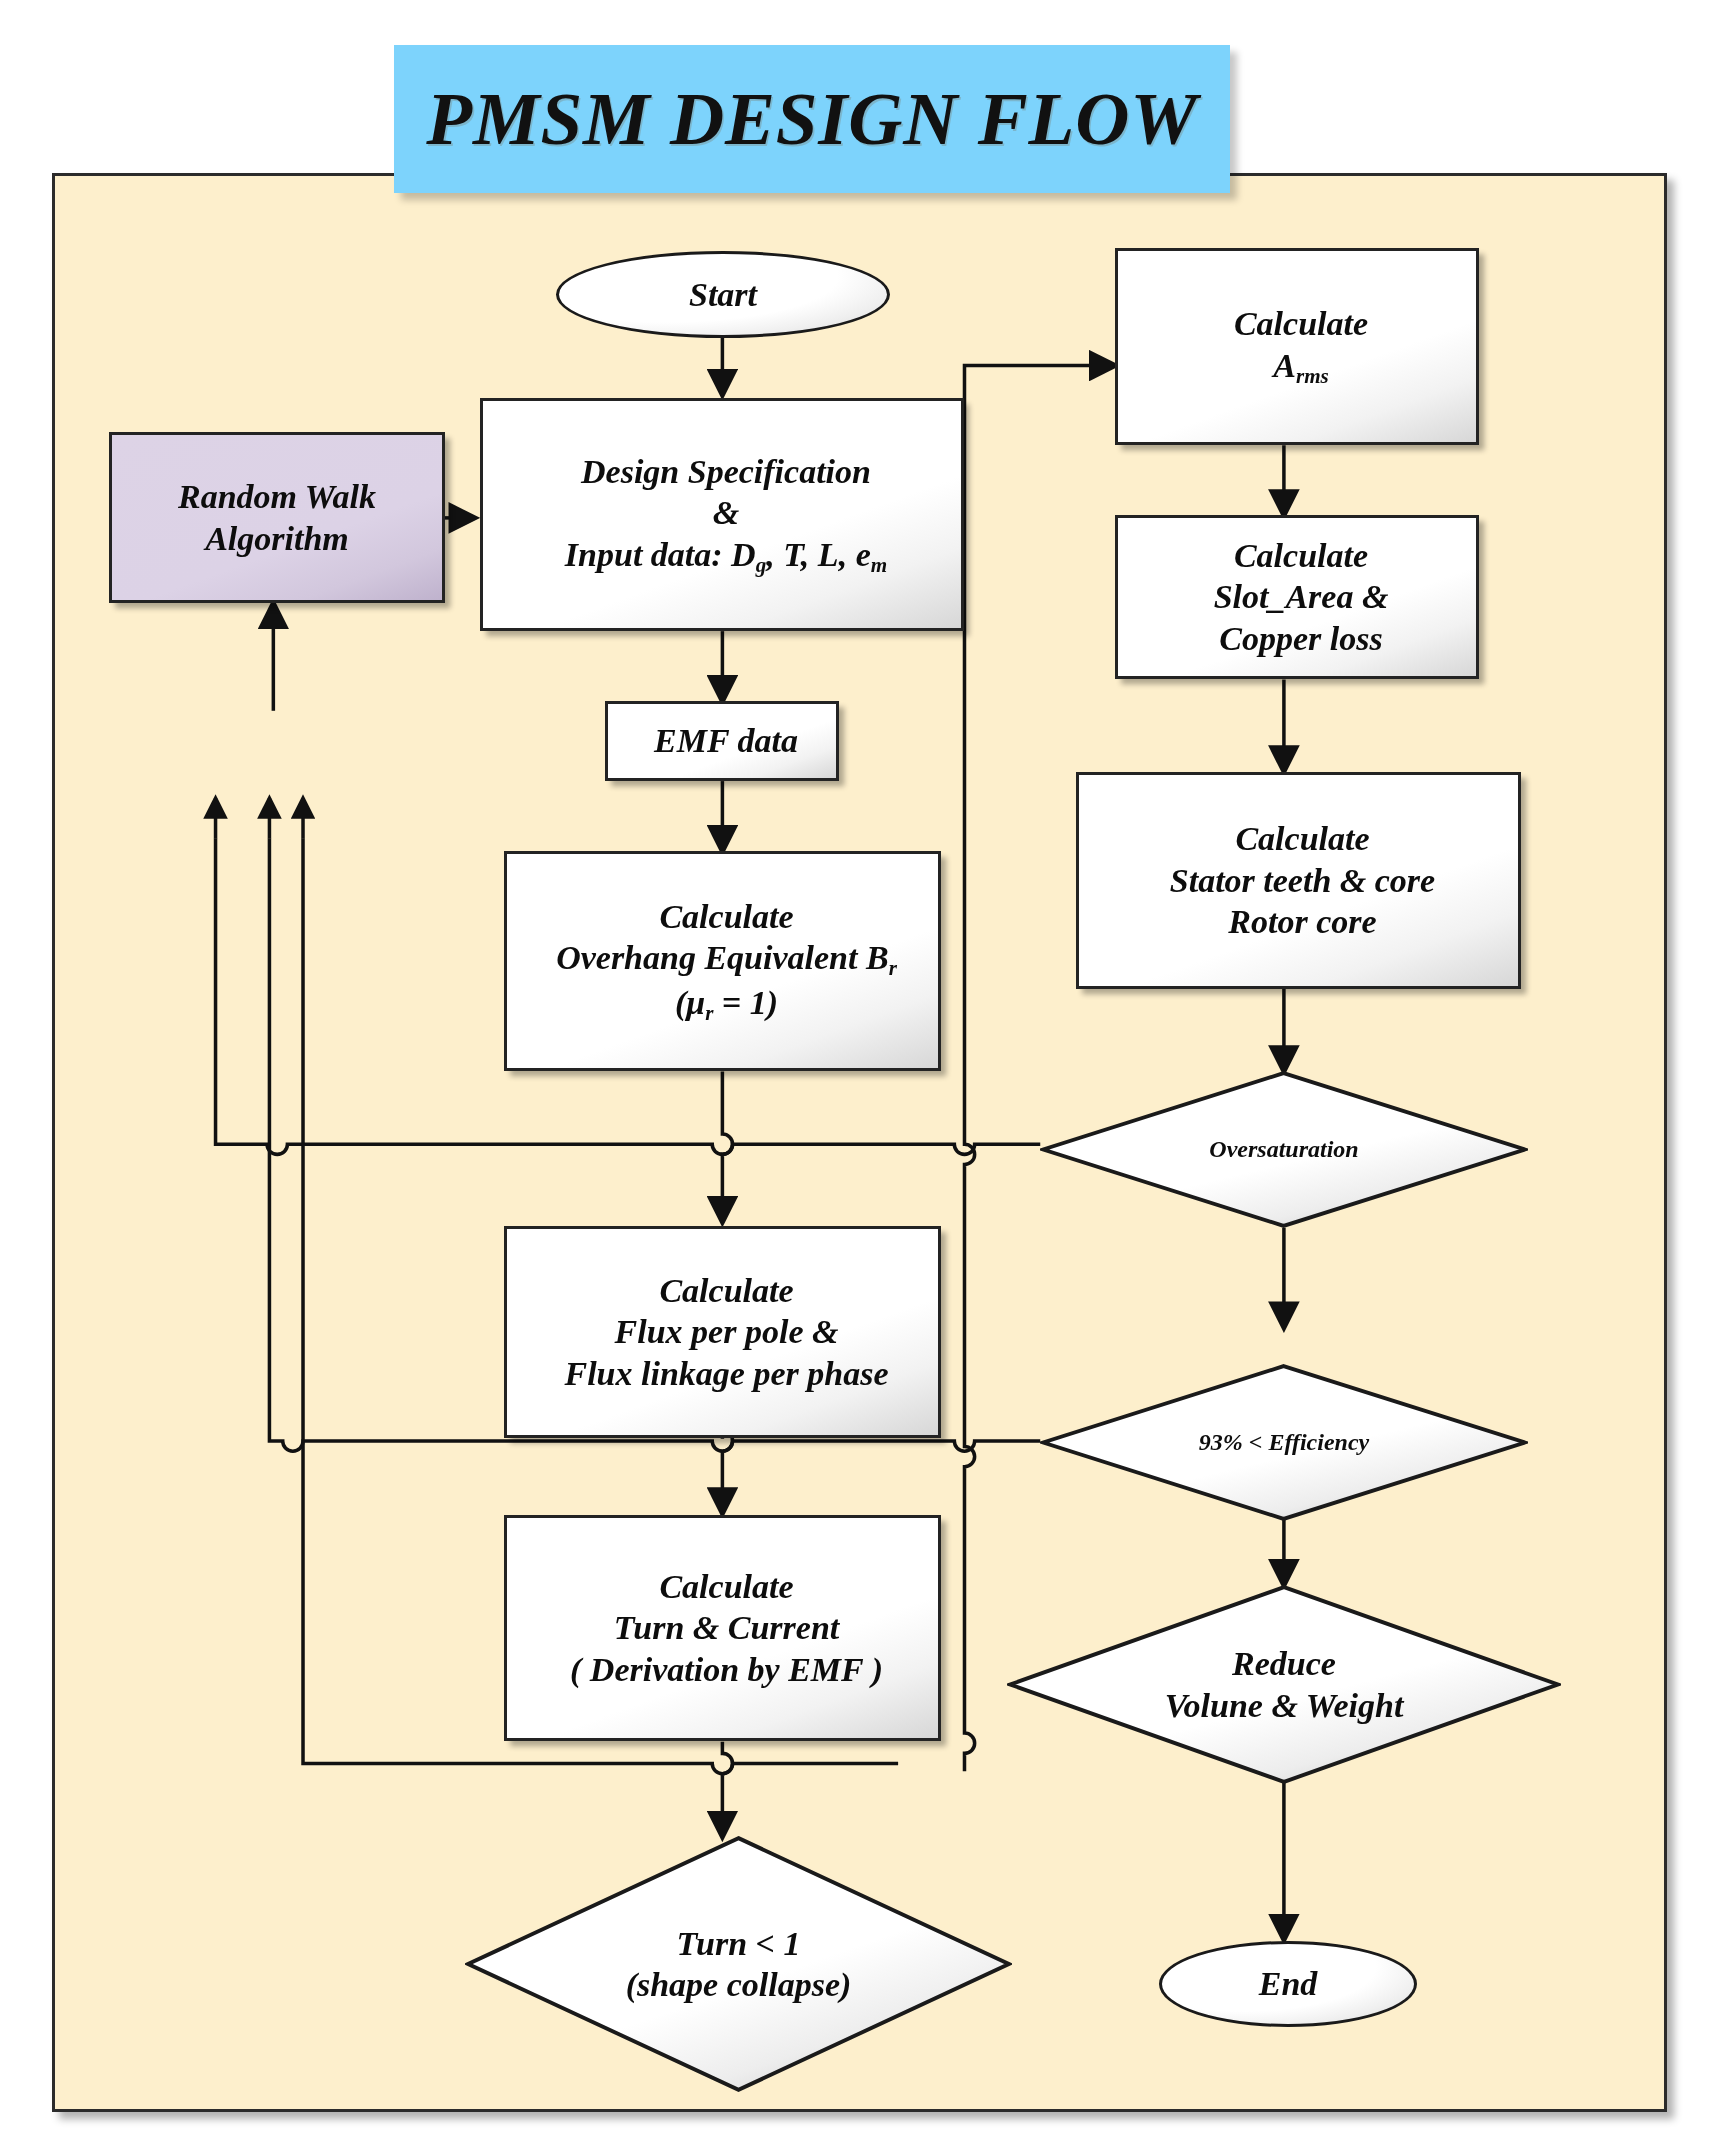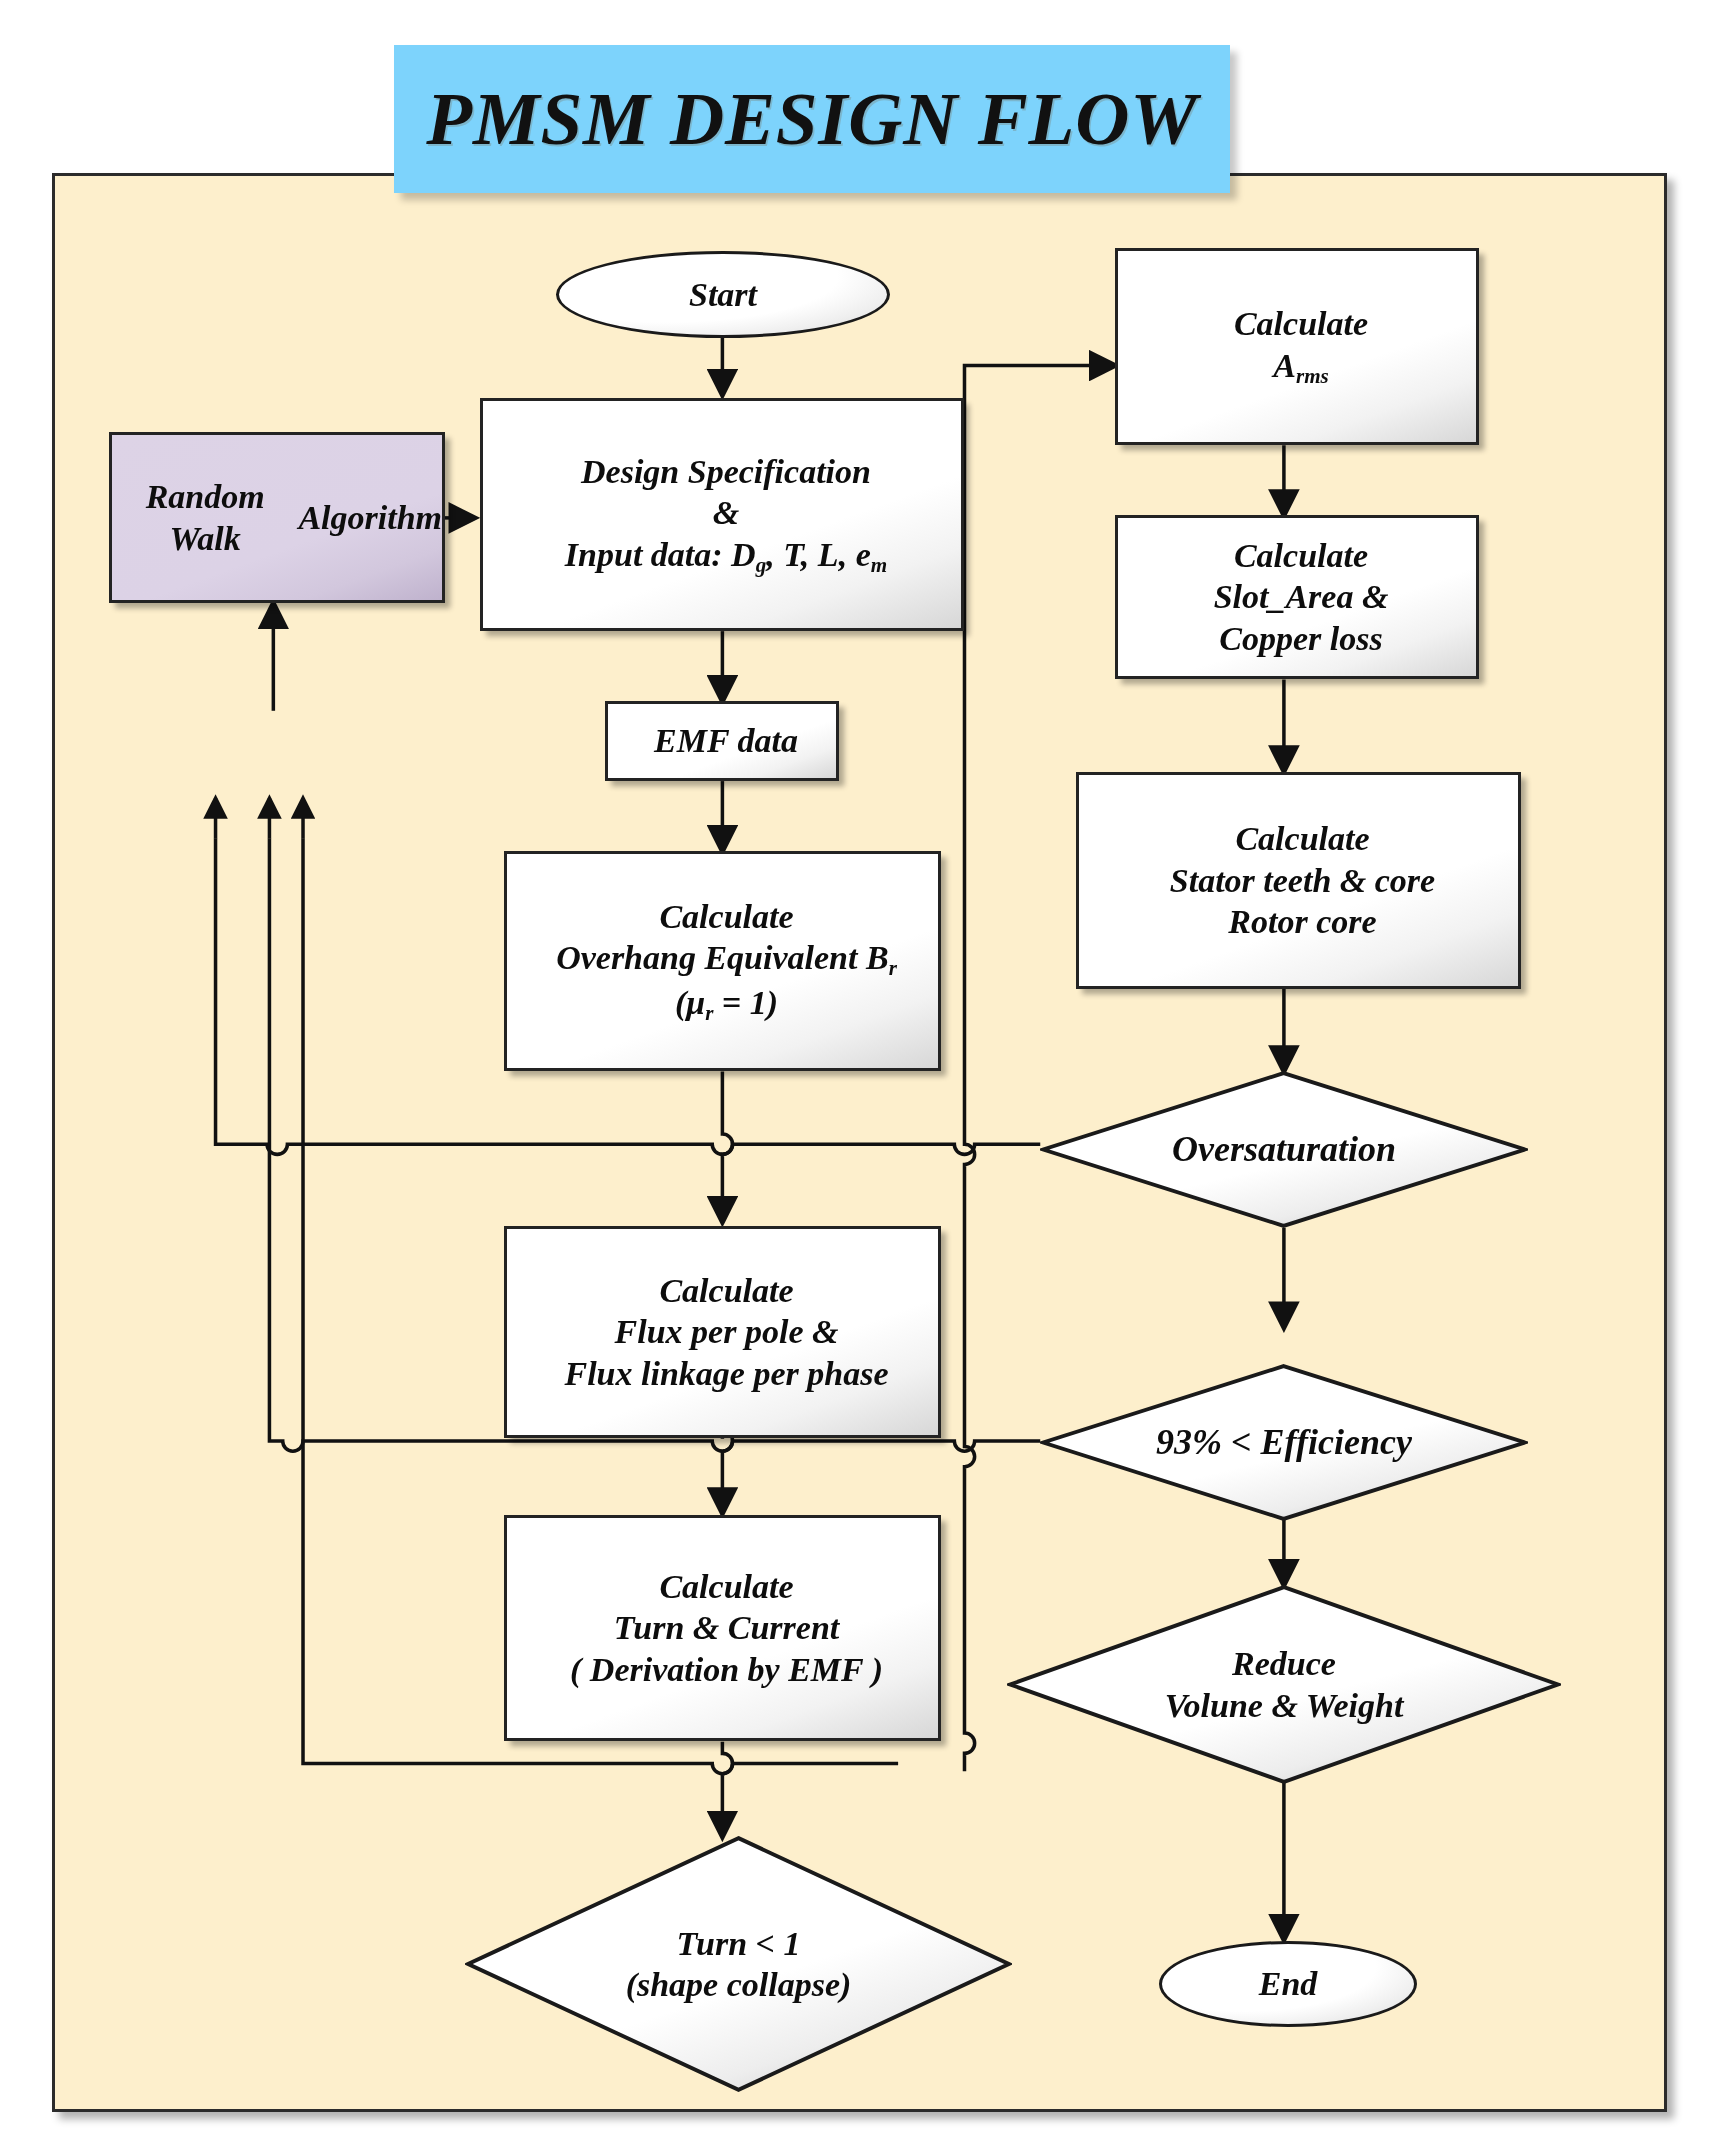--- a/index.html
+++ b/index.html
@@ -117,21 +117,21 @@
   }
   .decision .dia-label {
     position: relative;
     z-index: 2;
     width: 86%;
   }
 
   .lbl { display: block; }
   sub { font-size: 0.62em; vertical-align: -0.28em; font-style: italic; }
   .fs44 { font-size: 34px; }
-  .fs46 { font-size: 36px; align-items: center; }
+  .fs46 { font-size: 24px; align-items: center; }
 </style>
 </head>
 <body>
 
 <div id="canvas">
 
   <div id="frame"></div>
 
   <svg id="edges" viewBox="0 0 2196 2754">
     <defs>
@@ -200,21 +200,21 @@
   </svg>
 
   <div id="title-banner">
     <span id="title-text">PMSM DESIGN FLOW</span>
   </div>
 
   <div class="node terminator fs44" style="left:556px; top:251px; width:334px; height:87px;">
     <span class="lbl">Start</span>
   </div>
 
-  <div class="node proc-lavender fs44" style="left:109px; top:432px; width:336px; height:171px; flex-direction:row;">
+  <div class="node proc-lavender fs44" style="left:109px; top:432px; width:336px; height:171px; flex-direction:column;">
     <span class="lbl">Random Walk</span>
     <span class="lbl">Algorithm</span>
   </div>
 
 
   <div class="node proc fs44" style="left:480px; top:398px; width:484px; height:233px; flex-direction:column;">
     <span class="lbl">Design Specification</span>
     <span class="lbl">&amp;</span>
     <span class="lbl"><span>Input data: D</span><sub>g</sub><span>, T, L, e</span><sub>m</sub></span>
   </div>

